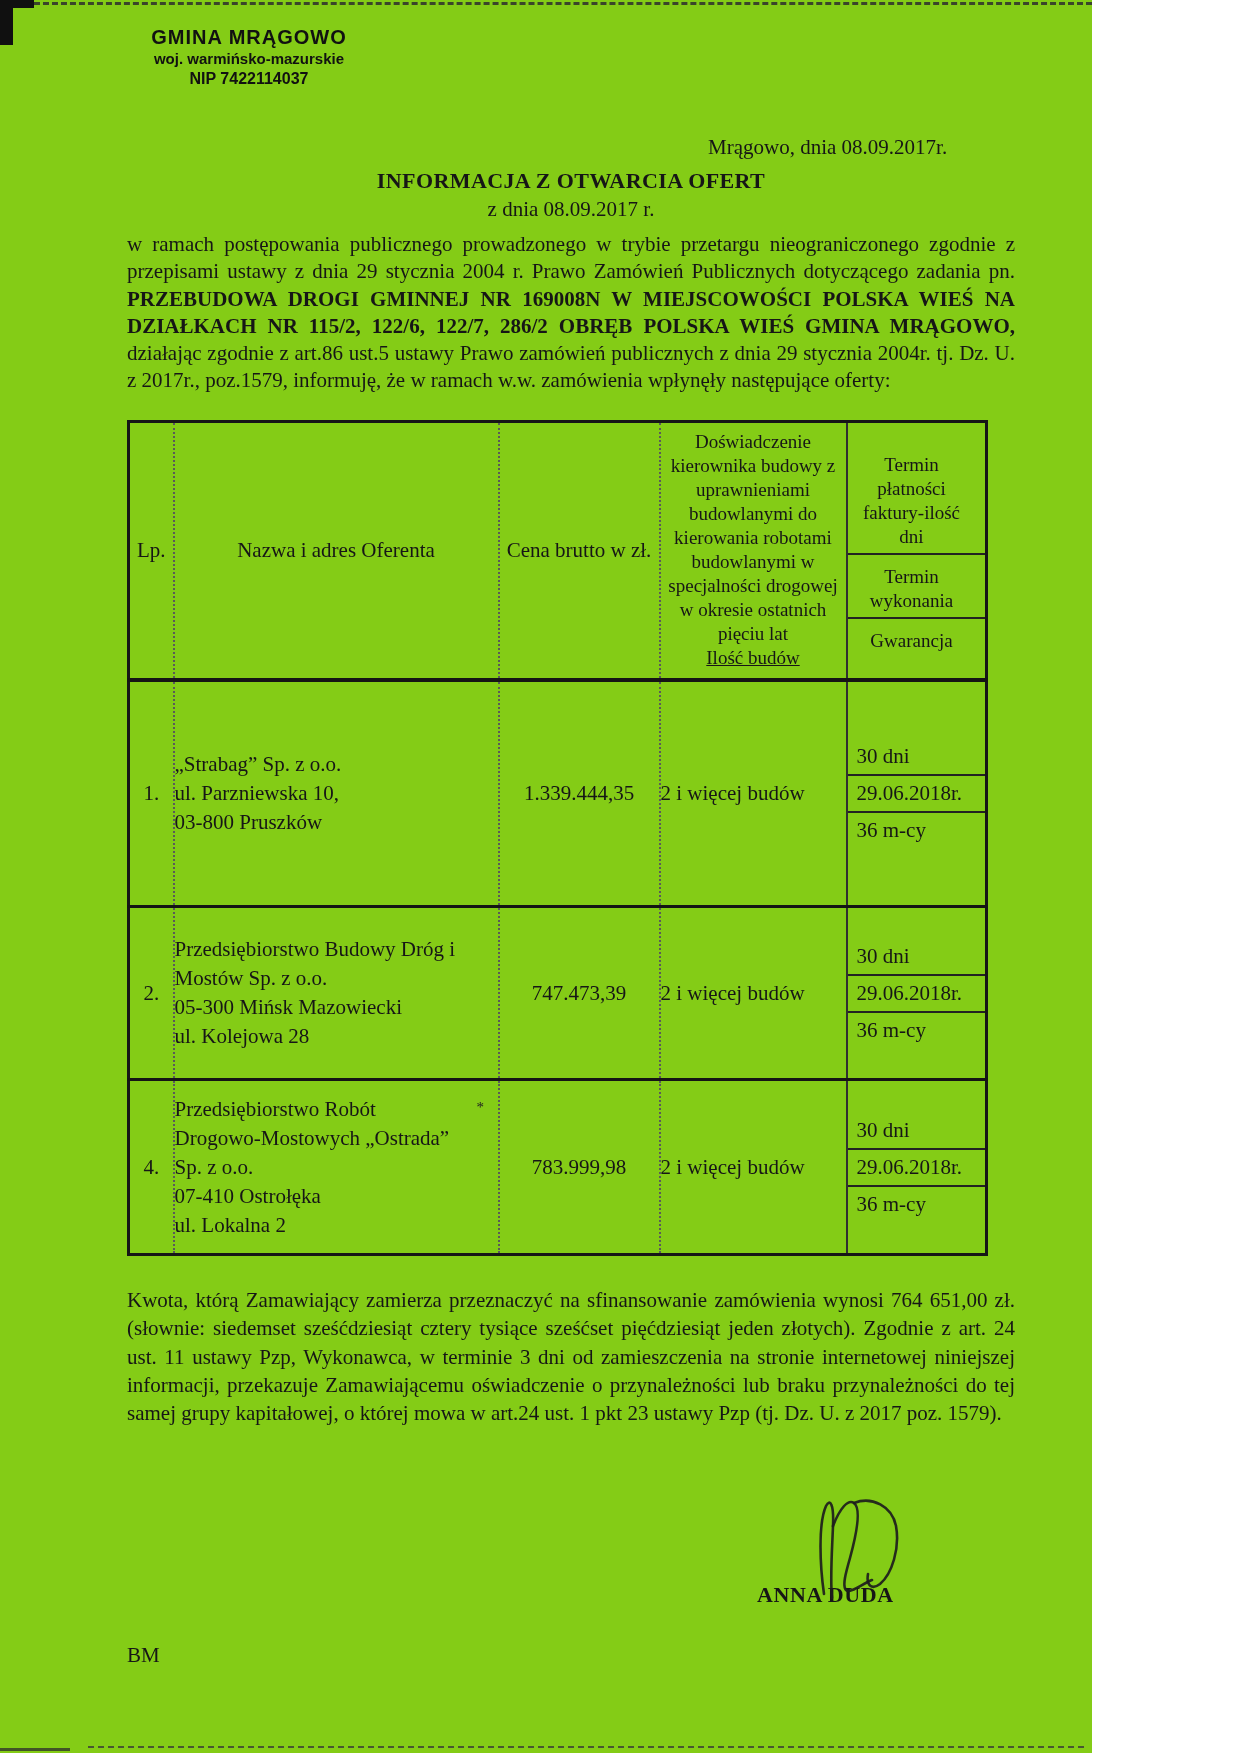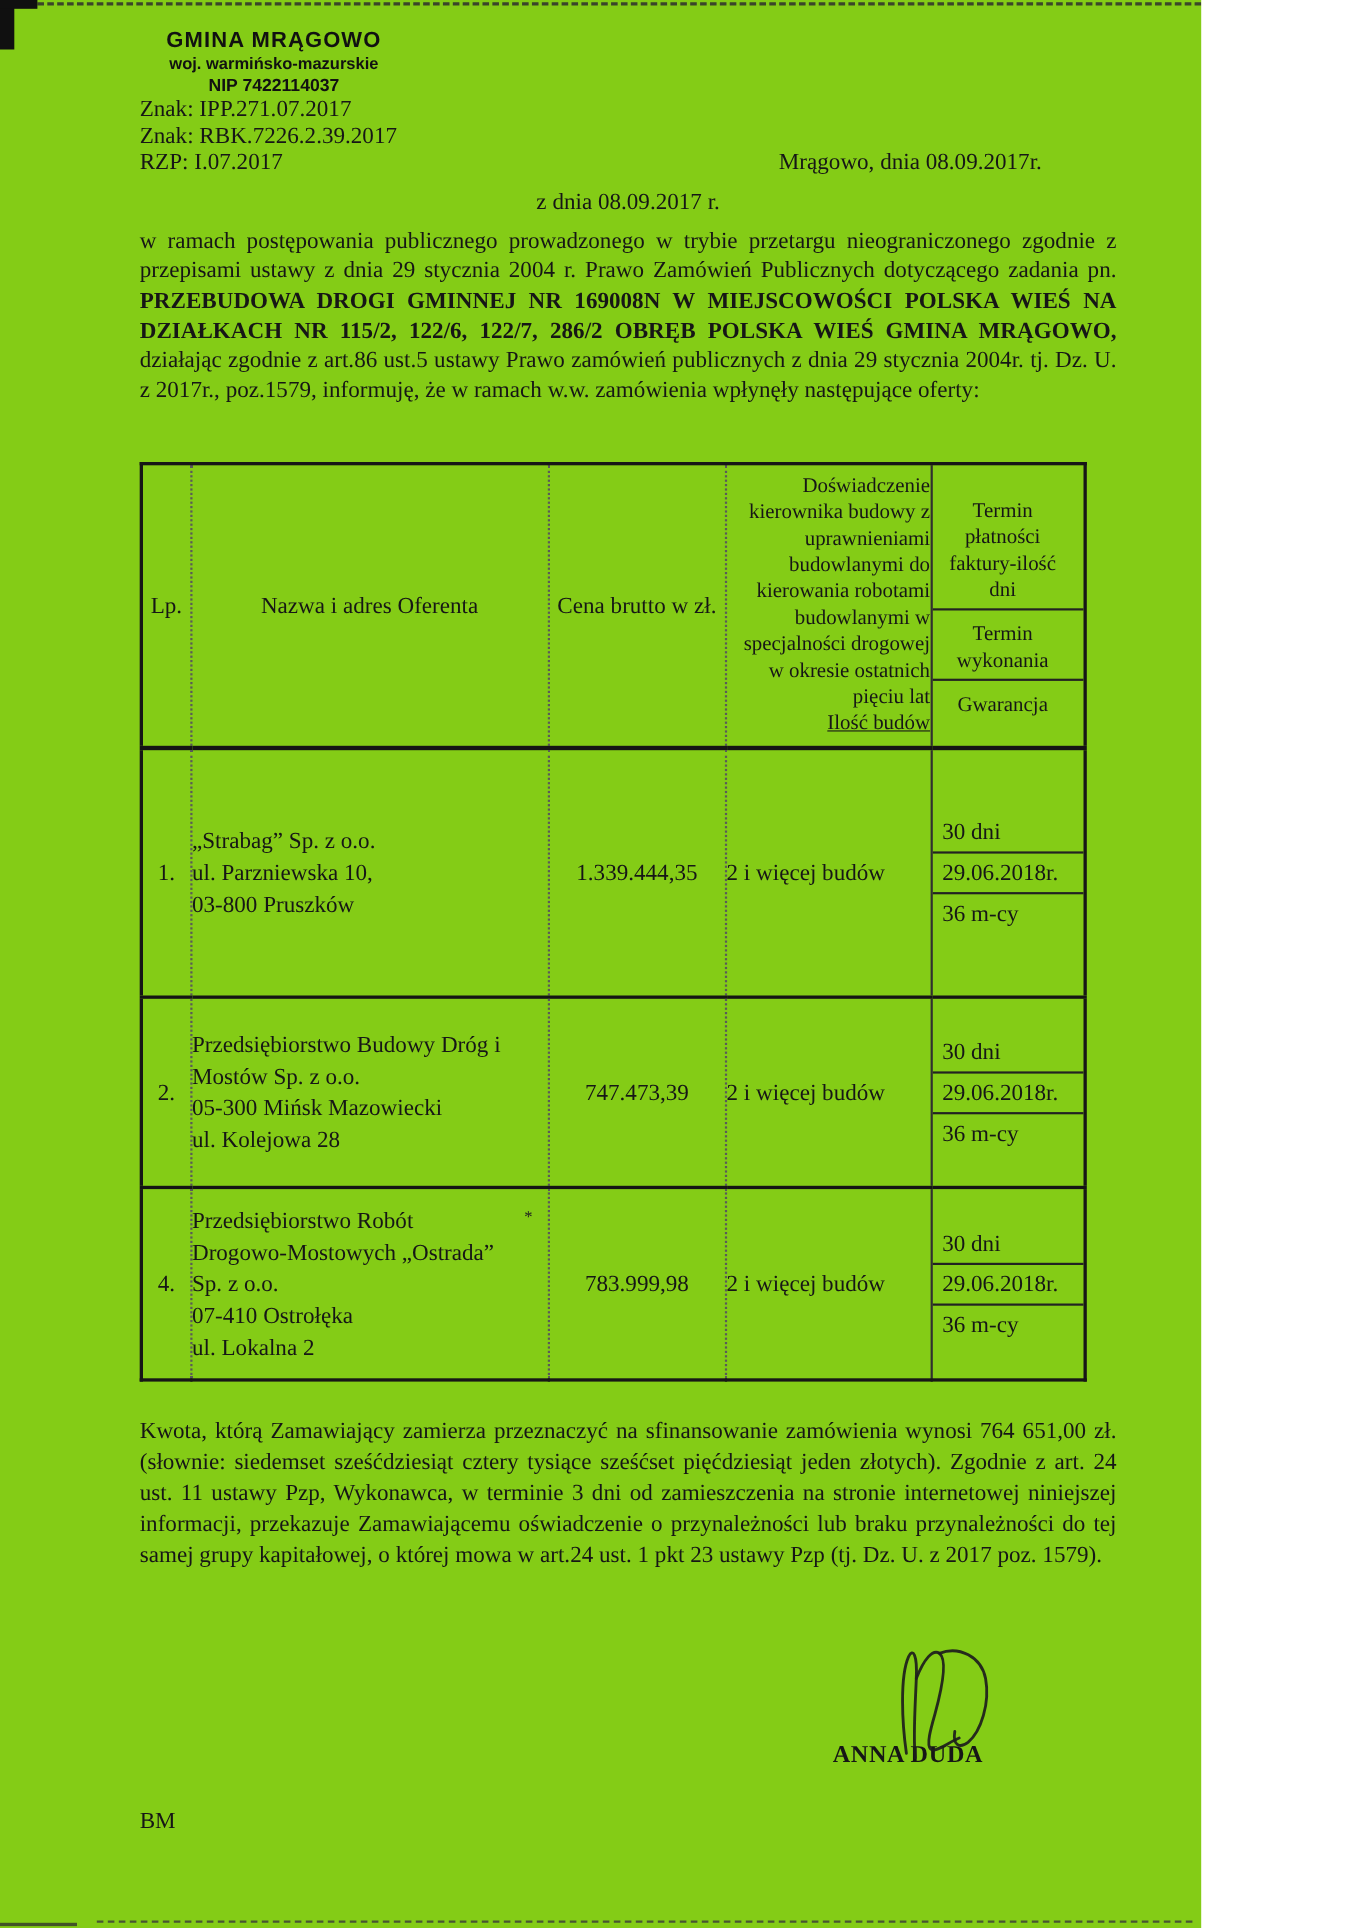--- a/index.html
+++ b/index.html
@@ -39,21 +39,21 @@
   .data-row td { border-bottom:3px solid #141414; }
   .last-row td { border-bottom:none; }
   .head-row { height:258px; }
   .row-h1 { height:227px; }
   .row-h2 { height:173px; }
   .row-h3 { height:175px; }
 
   .c-lp-head { text-align:center; font-size:21px; }
   .c-name-head { text-align:center; font-size:21px; }
   .c-price-head { text-align:center; font-size:21px; }
-  .c-exp-head { vertical-align:top; text-align:right; font-size:19px; line-height:24px; padding:16px 4px 0 4px; }
+  .c-exp-head { vertical-align:top; text-align:center; font-size:19px; line-height:24px; padding:16px 4px 0 4px; }
   .exp-underlined { text-decoration:underline; }
   .c-terms-head { vertical-align:top; }
   .term-stack { display:flex; flex-direction:column; }
   .c-terms-head .term-item { border-bottom:2px solid #222; padding:10px 4px 4px 8px; font-size:19px; line-height:24px; }
   .c-terms-head .term-item:last-child { border-bottom:none; }
   .term-head-text { display:block; width:112px; }
 
   .c-lp-cell { vertical-align:top; text-align:center; padding-top:9px; font-size:21px; }
   .c-name-cell { vertical-align:top; padding:8px 8px 0 12px; font-size:21px; line-height:29px;
                  white-space:pre-line; position:relative; }
@@ -82,29 +82,25 @@
   <div class="artifact-top"></div>
   <div class="artifact-corner-a"></div>
   <div class="artifact-corner-b"></div>
 
   <div class="stamp">
     <div class="stamp-org">GMINA MRĄGOWO</div>
     <div class="stamp-region">woj. warmińsko-mazurskie</div>
     <div class="stamp-nip">NIP 7422114037</div>
   </div>
 
-  <div class="refs">
-    <div>Znak: IPP.271.07.2017</div>
-    <div>Znak: RBK.7226.2.39.2017</div>
-    <div>RZP: I.07.2017</div>
-  </div>
 
   <div class="dateline">Mrągowo, dnia 08.09.2017r.</div>
 
   <div class="content">
+    <div class="title">INFORMACJA Z OTWARCIA OFERT</div>
     <div class="subtitle">z dnia 08.09.2017 r.</div>
     <p class="intro"><span>w ramach  postępowania publicznego  prowadzonego w trybie przetargu nieograniczonego zgodnie z przepisami ustawy z dnia 29 stycznia 2004 r. Prawo Zamówień Publicznych dotyczącego zadania pn.  </span><b>PRZEBUDOWA DROGI GMINNEJ NR 169008N W MIEJSCOWOŚCI POLSKA WIEŚ NA DZIAŁKACH NR 115/2, 122/6, 122/7, 286/2 OBRĘB POLSKA WIEŚ GMINA MRĄGOWO,</b><span> działając zgodnie z art.86 ust.5 ustawy Prawo zamówień publicznych  z dnia 29 stycznia 2004r. tj. Dz. U. z 2017r., poz.1579, informuję, że w ramach w.w. zamówienia wpłynęły następujące oferty:</span></p>
   </div>
 
   <table class="offers">
     <colgroup>
       <col style="width:45px">
         <col style="width:325px">
         <col style="width:161px">
         <col style="width:187px">

